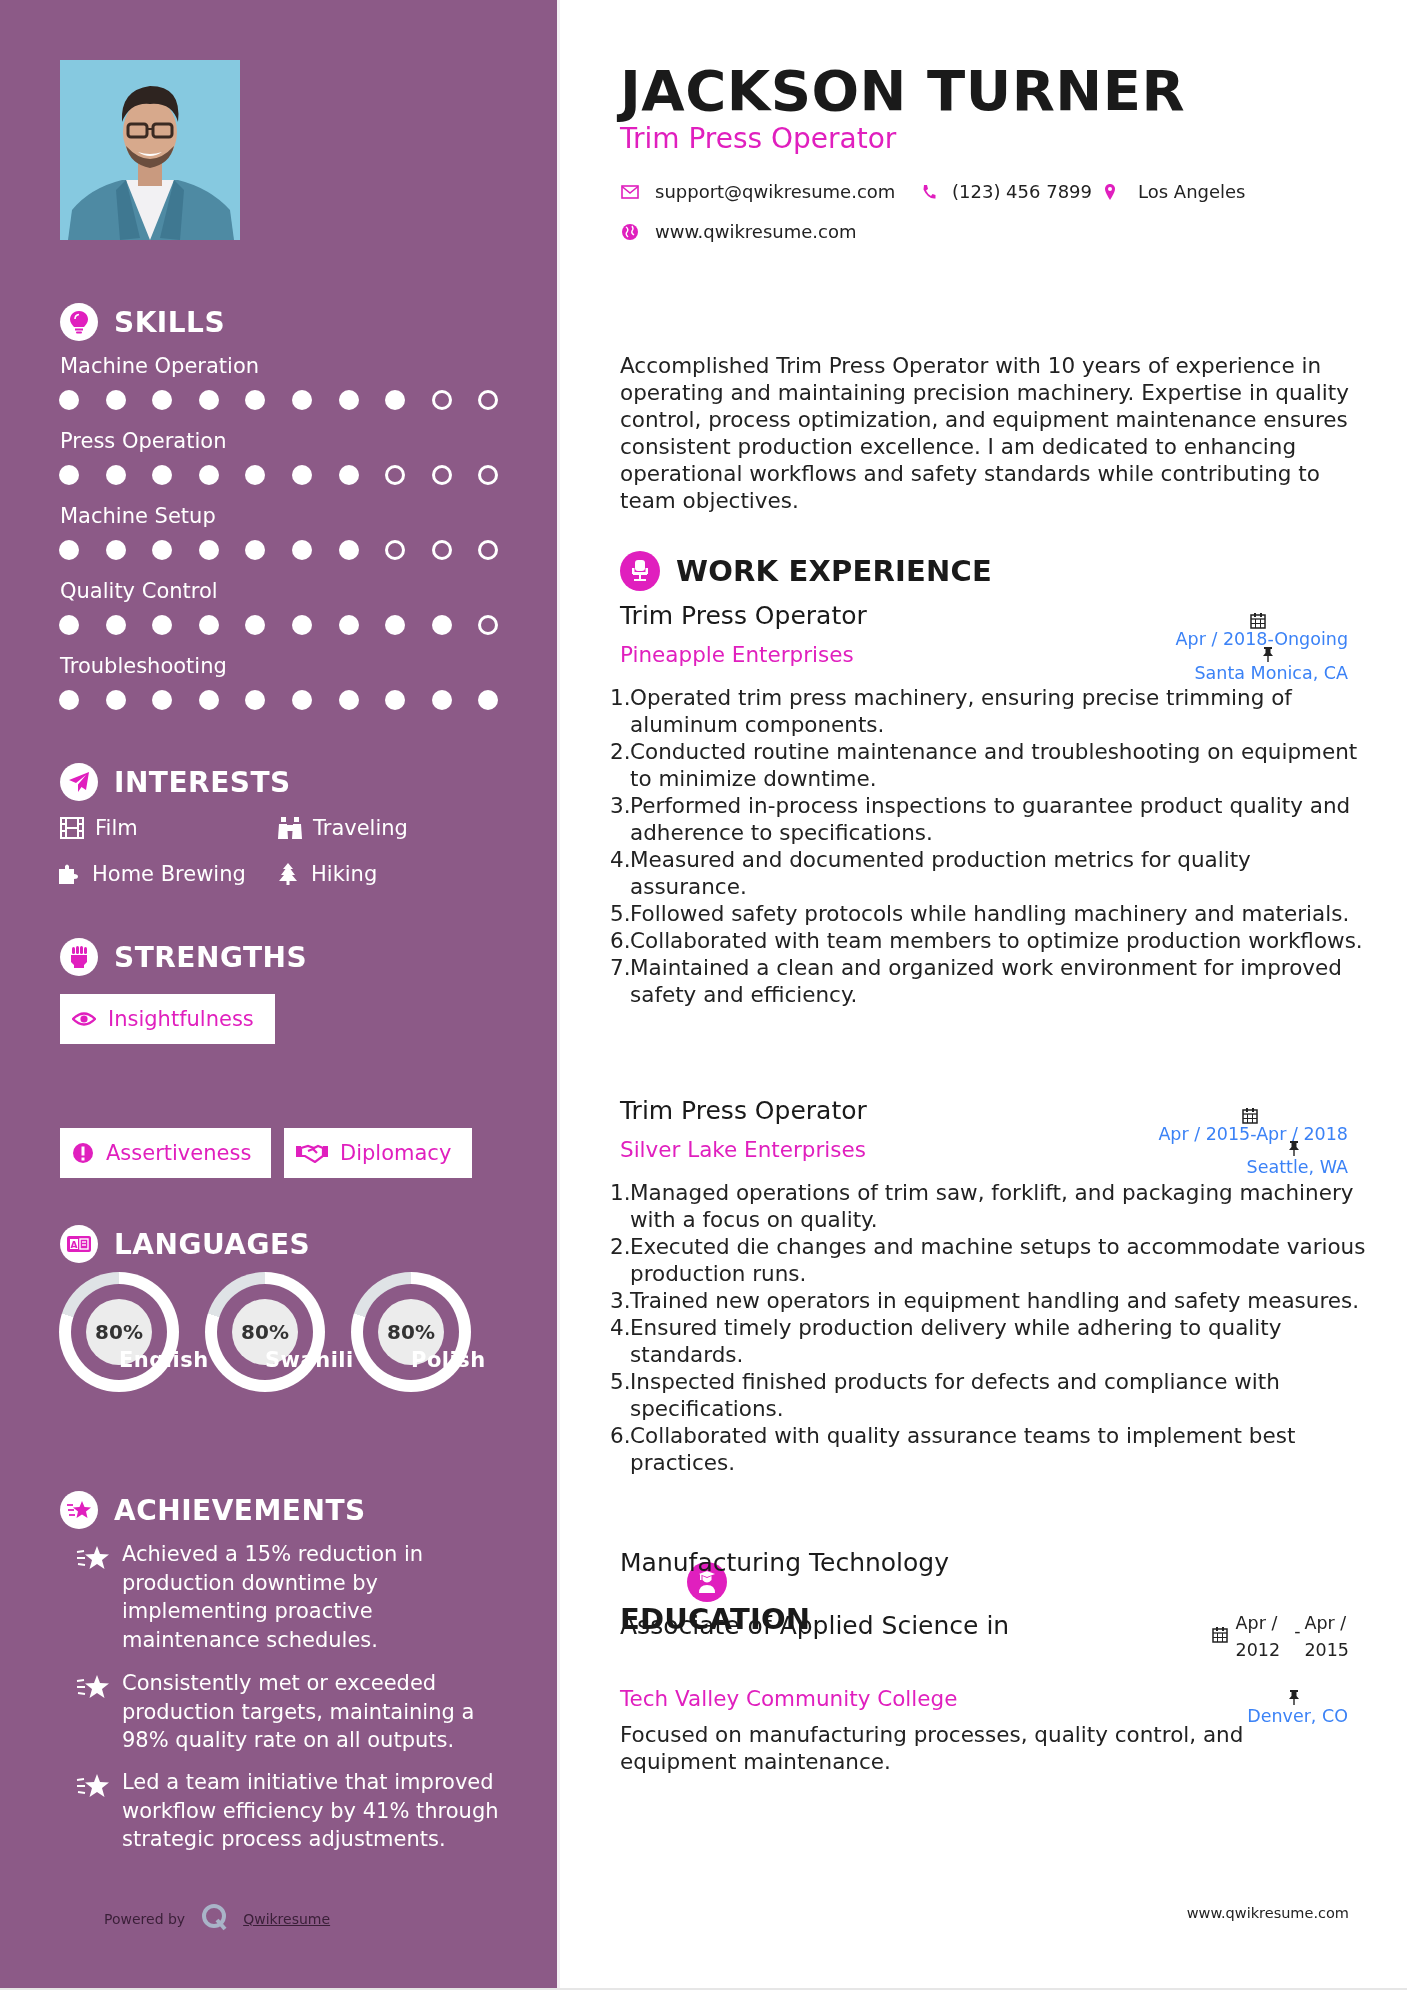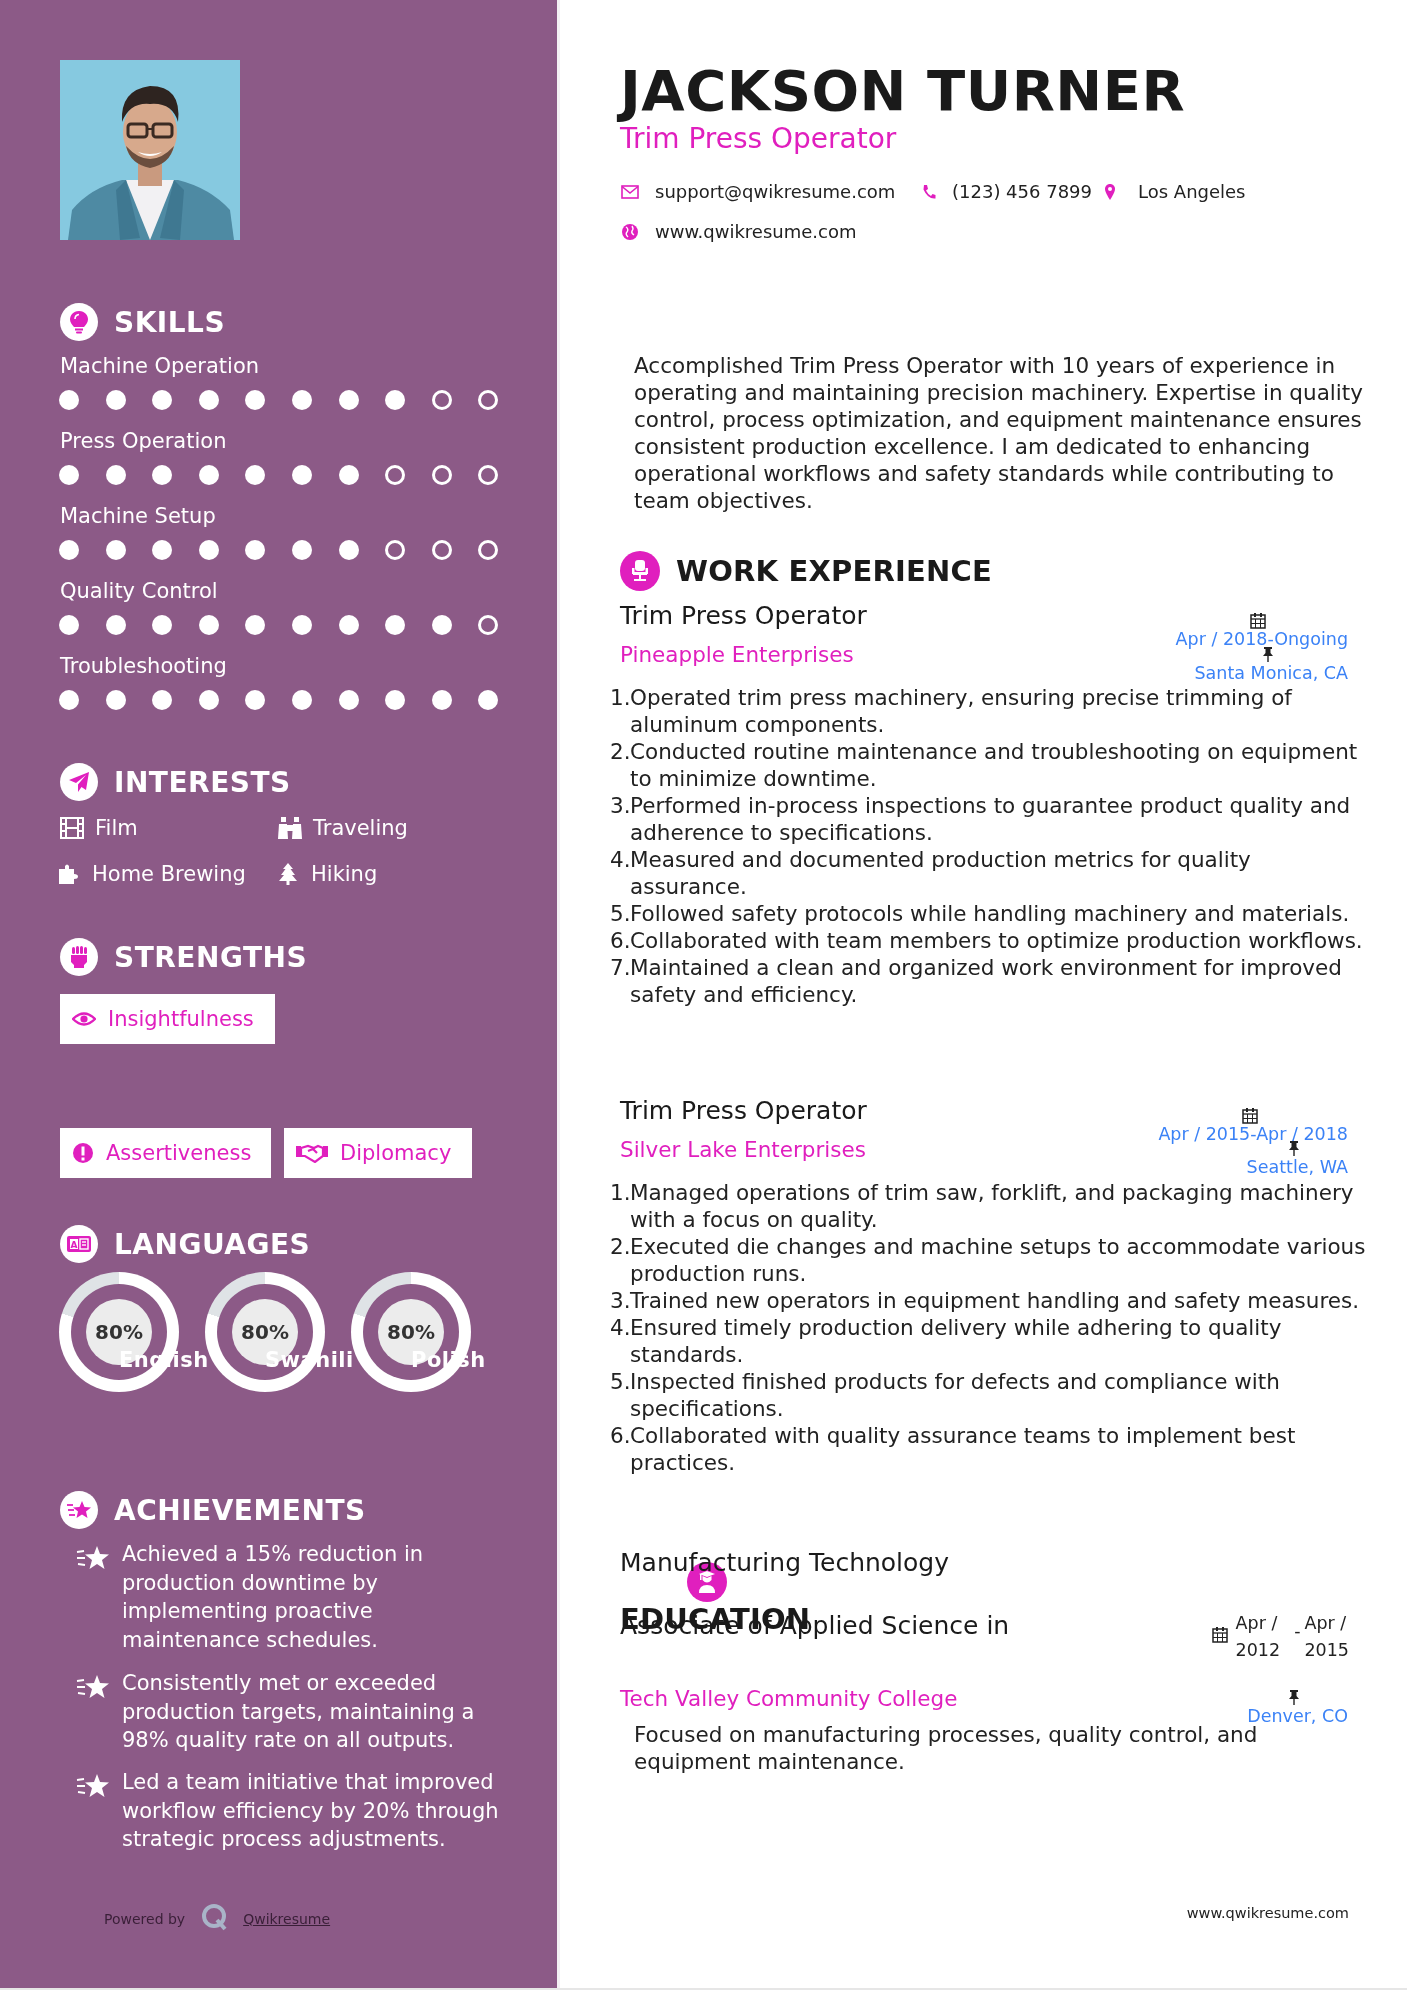--- a/index.html
+++ b/index.html
@@ -46,21 +46,21 @@
   
   .name { position: absolute; left: 60px; top: 58px; font-family: "DejaVu Sans", sans-serif; font-weight: bold; font-size: 56px; letter-spacing: 0.5px; color: #1a1a1a; }
   .role { position: absolute; left: 60px; top: 122px; font-size: 28px; color: #E01FBE; }
   .contact { position: absolute; display: flex; font-size: 18px; color: #222; }
   .contact .ic { margin-right: 16px; display: flex; align-items: center; }
 
   .main-head { position: absolute; left: 60px; display: flex; align-items: center; }
   .main-head .circ { width: 40px; height: 40px; border-radius: 50%; background: #E01FBE; display: flex; align-items: center; justify-content: center; margin-right: 16px; }
   .main-head .lbl { font-size: 29px; font-weight: bold; color: #1a1a1a; letter-spacing: 0.2px; }
 
-  .para { position: absolute; left: 60px; width: 740px; font-size: 21.5px; line-height: 27px; color: #222; margin-left: 14px; }
+  .para { position: absolute; left: 60px; width: 740px; font-size: 21.5px; line-height: 27px; color: #222; }
 
   .job-title { position: absolute; left: 60px; font-size: 25px; color: #1a1a1a; }
   .company { position: absolute; left: 60px; font-size: 21.5px; color: #E01FBE; }
   .meta { position: absolute; right: 59px; display: flex; align-items: center; font-size: 17.5px; color: #3b82f6; flex-direction: column; }
   .meta .ic { margin-right: 7px; display: flex; align-items: center; }
 
   .olist { position: absolute; left: 50px; width: 760px; font-size: 21.5px; line-height: 27px; color: #222; list-style: none; }
   .olist li { display: flex; }
   .olist .num { width: 18px; flex: none; text-align: right; margin-right: 2px; }
 
@@ -344,21 +344,21 @@
   </div>
   <div class="ach" style="top:1768px;">
     <span class="ic">
       <svg width="34" height="28" viewBox="0 0 34 28">
           <path d="M21 2 L24 10 L33 10.5 L26 16 L28.5 25 L21 20 L13.5 25 L16 16 L9 10.5 L18 10 Z" fill="#fff"></path>
           <line x1="1" y1="8" x2="8" y2="7" stroke="#fff" stroke-width="2"></line>
           <line x1="1" y1="14" x2="9" y2="14" stroke="#fff" stroke-width="2"></line>
           <line x1="2" y1="20" x2="9" y2="21" stroke="#fff" stroke-width="2"></line>
         </svg>
     </span>
-    <span class="txt">Led a team initiative that improved workflow efficiency by 20% through strategic process adjustments.</span>
+    <span class="txt">Led a team initiative that improved workflow efficiency by 41% through strategic process adjustments.</span>
   </div>
 
   <div class="powered">
     <span>Powered by</span>
     <span class="q">
       <svg width="28" height="28" viewBox="0 0 28 28">
           <circle cx="13" cy="13" r="10" fill="none" stroke="#A9B4C8" stroke-width="4"></circle>
           <line x1="16" y1="17" x2="24" y2="26" stroke="#A9B4C8" stroke-width="4"></line>
         </svg>
     </span>

